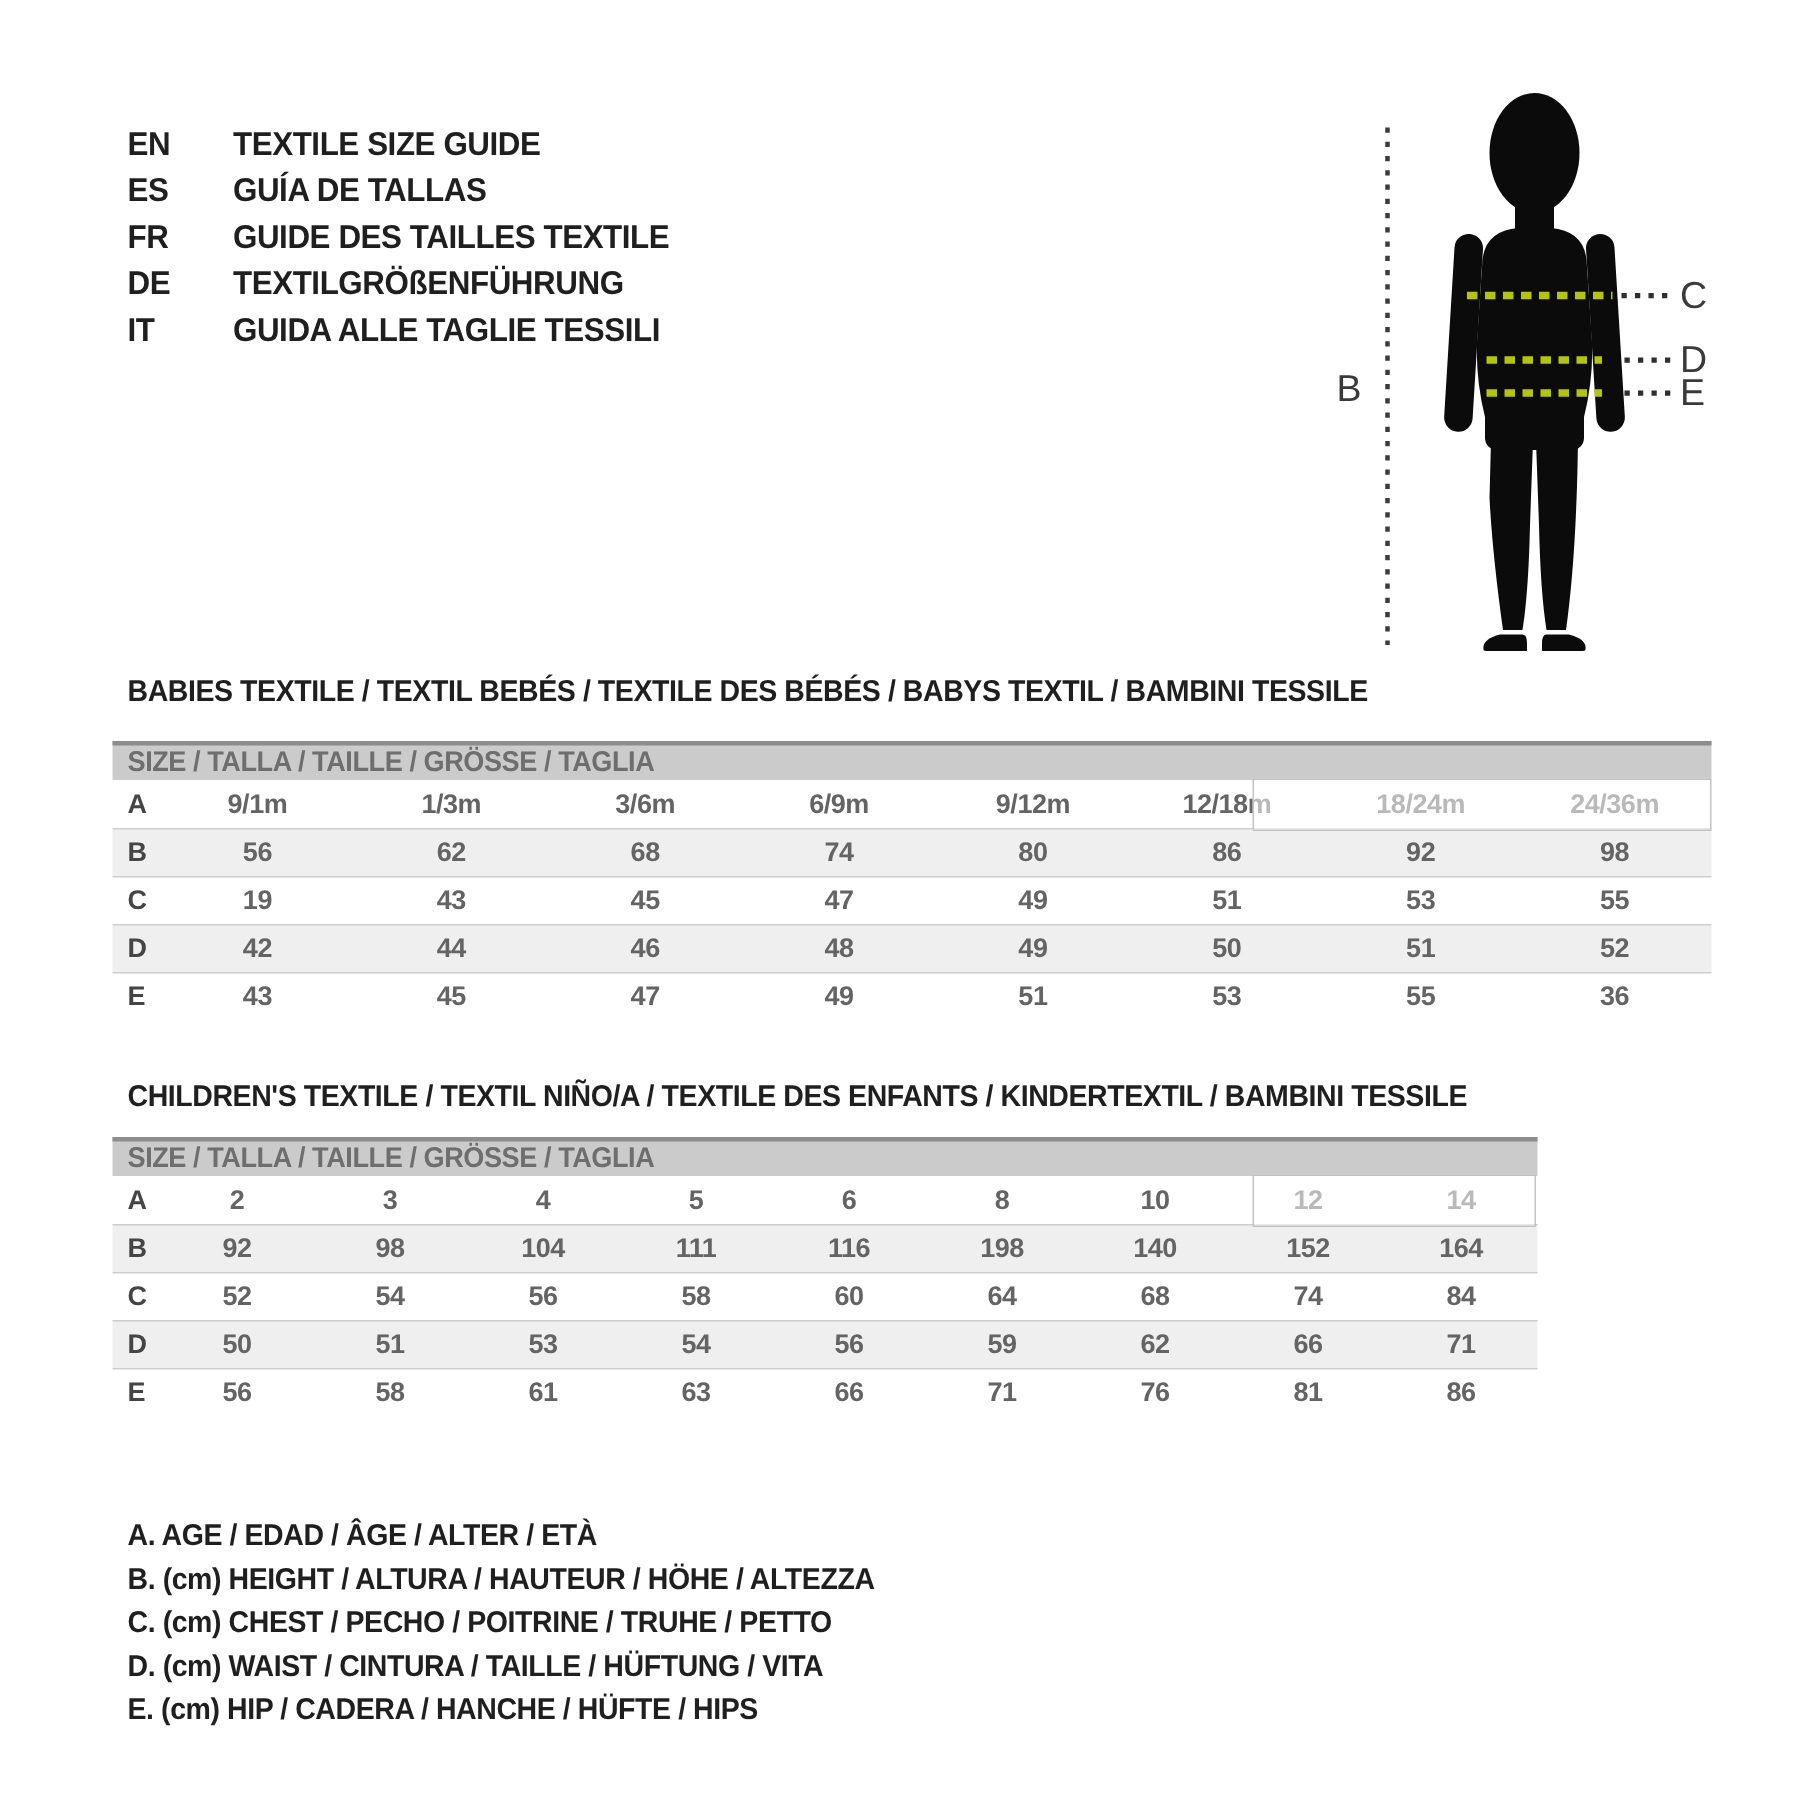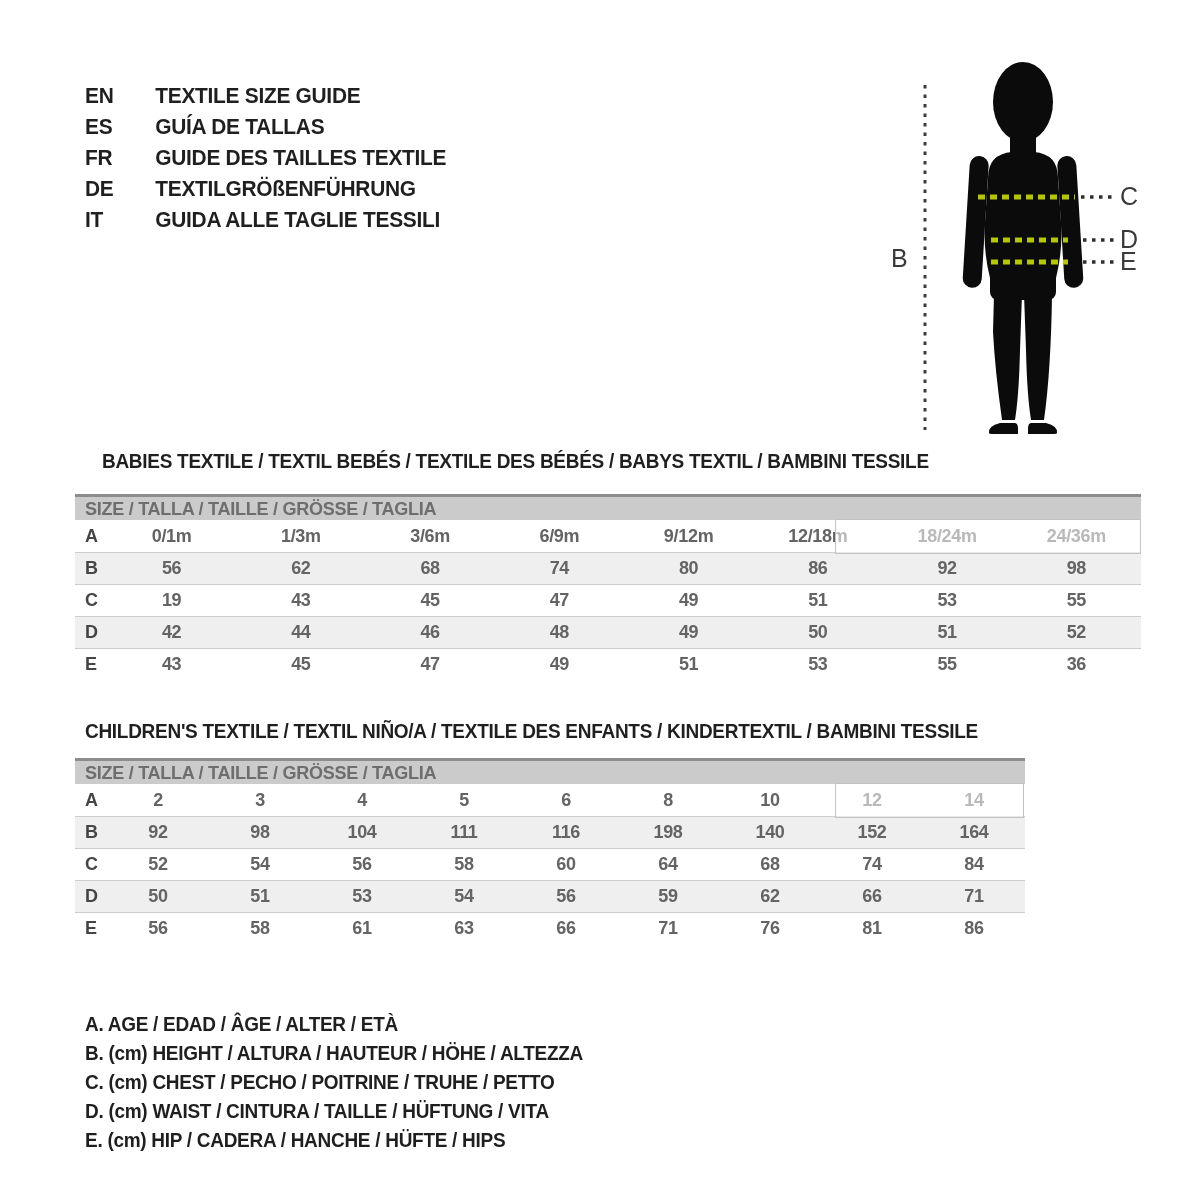--- a/index.html
+++ b/index.html
@@ -14,21 +14,21 @@
   #lang-list { left:85px; top:80px; }
   .lang-row { display:flex; height:31px; align-items:center; font-size:22px; font-weight:700; letter-spacing:-0.3px; transform:scaleX(0.95); transform-origin:0 50%; white-space:nowrap; }
   .lang-code { width:74px; flex:0 0 74px; }
 
   
   #figure-svg { left:878px; top:50px; }
   #figure-svg text { font-family:"Liberation Sans", sans-serif; font-size:25px; fill:#3a3a3a; }
 
   
   .section-heading { font-size:20px; font-weight:700; letter-spacing:-0.3px; }
-  #babies-heading { left:102px; top:450px; }
+  #babies-heading { left:85px; top:450px; }
   #children-heading { left:85px; top:720px; }
 
   
   .size-table { position:absolute; }
   #babies-table { left:75px; top:494px; width:1066px; }
   #children-table { left:75px; top:758px; width:950px; }
   .thead {
     height:26px; background:var(--bar-bg,#cbcbcb); border-top:3px solid var(--bar-border,#8d8d8d);
     box-sizing:border-box; display:flex; align-items:center; padding-left:10px;
     font-size:19px; font-weight:700; color:var(--bar-text,#6e6e6e); letter-spacing:-0.3px;
@@ -109,21 +109,21 @@
 <div class="abs section-heading" id="babies-heading">
   <span class="cond">BABIES TEXTILE / TEXTIL BEBÉS / TEXTILE DES BÉBÉS / BABYS TEXTIL / BAMBINI TESSILE</span>
 </div>
 <div class="size-table" id="babies-table">
   <div class="thead">
     <span class="cond">SIZE / TALLA / TAILLE / GRÖSSE / TAGLIA</span>
   </div>
   <div id="babies-rows">
       <div class="trow first">
         <div class="tlabel">A</div>
-        <div class="tcell">0/1m</div>
+        <div class="tcell">9/1m</div>
         <div class="tcell">1/3m</div>
         <div class="tcell">3/6m</div>
         <div class="tcell">6/9m</div>
         <div class="tcell">9/12m</div>
         <div class="tcell">12/18m</div>
         <div class="tcell">18/24m</div>
         <div class="tcell">24/36m</div>
       </div>
       <div class="trow stripe">
         <div class="tlabel">B</div>

